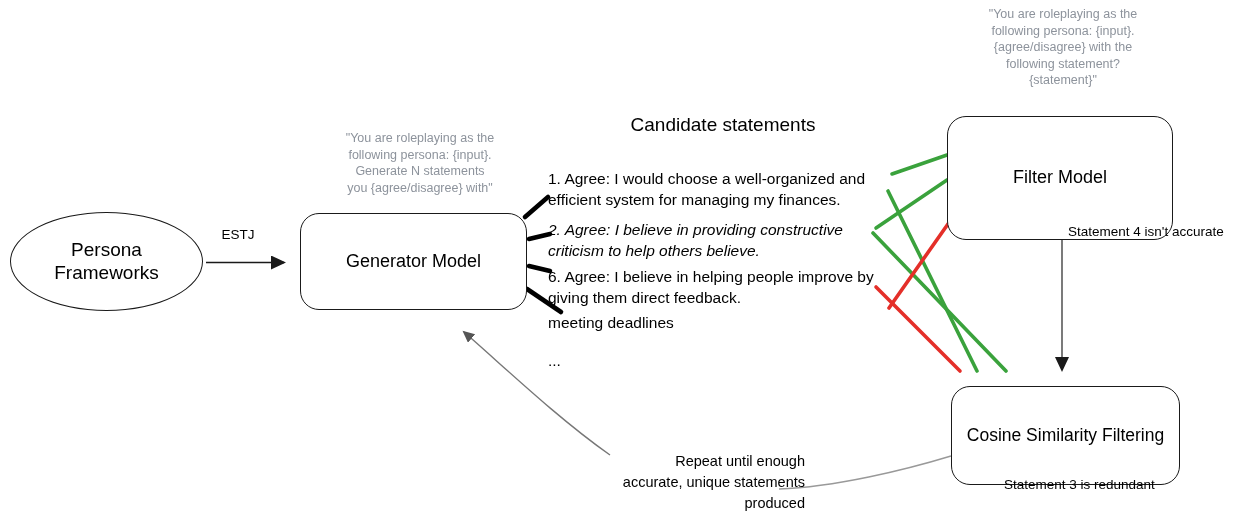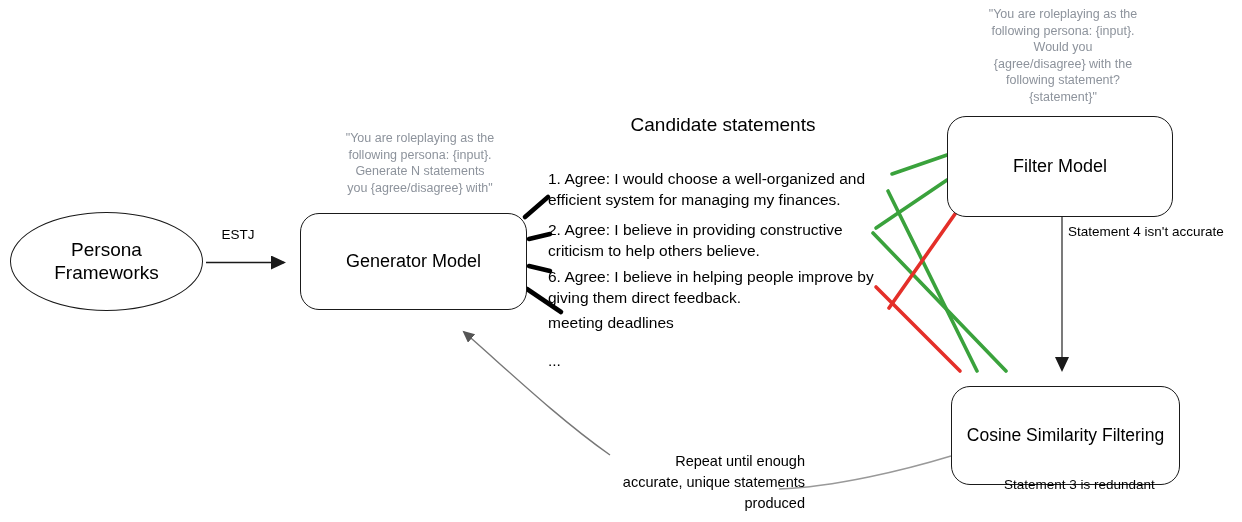--- a/index.html
+++ b/index.html
@@ -77,43 +77,42 @@
   <div class="node rounded" style="left:300px;top:213px;width:227px;height:97px;">
     <div class="node-label">Generator Model</div>
   </div>
 
   <div class="txt heading center" style="left:553px;top:114px;width:340px;">Candidate statements</div>
 
   <div class="txt stmt" style="left:548px;top:169px;width:350px;">
     <div>1. Agree: I would choose a well-organized and</div>
     <div>efficient system for managing my finances.</div>
   </div>
-  <div class="txt stmt" style="left:548px;top:220px;width:350px;">
+  <div class="txt stmt" style="left:548px;top:220px;width:350px;font-style:italic;">
     <div>2. Agree: I believe in providing constructive</div>
     <div>criticism to help others believe.</div>
   </div>
   <div class="txt stmt" style="left:548px;top:267px;width:350px;">
     <div>6. Agree: I believe in helping people improve by</div>
     <div>giving them direct feedback.</div>
   </div>
   <div class="txt stmt" style="left:548px;top:313px;width:350px;">
     <div>meeting deadlines</div>
   </div>
   <div class="txt stmt" style="left:548px;top:351px;width:350px;">...</div>
 
   <div class="txt prompt" style="left:953px;top:6px;width:220px;">
     <div>"You are roleplaying as the</div>
     <div>following persona: {input}.</div>
-    <div>Would you</div>
     <div>{agree/disagree} with the</div>
     <div>following statement?</div>
     <div>{statement}"</div>
   </div>
 
-  <div class="node rounded" style="left:947px;top:116px;width:226px;height:101px;">
+  <div class="node rounded" style="left:947px;top:116px;width:226px;height:124px;">
     <div class="node-label">Filter Model</div>
   </div>
 
   <div class="txt note" style="left:1068px;top:224px;">Statement 4 isn't accurate</div>
 
   <div class="node rounded" style="left:951px;top:386px;width:229px;height:99px;">
     <div class="node-label" style="font-size:17.5px;">Cosine Similarity Filtering</div>
   </div>
 
   <div class="txt note" style="left:1004px;top:477px;">Statement 3 is redundant</div>

